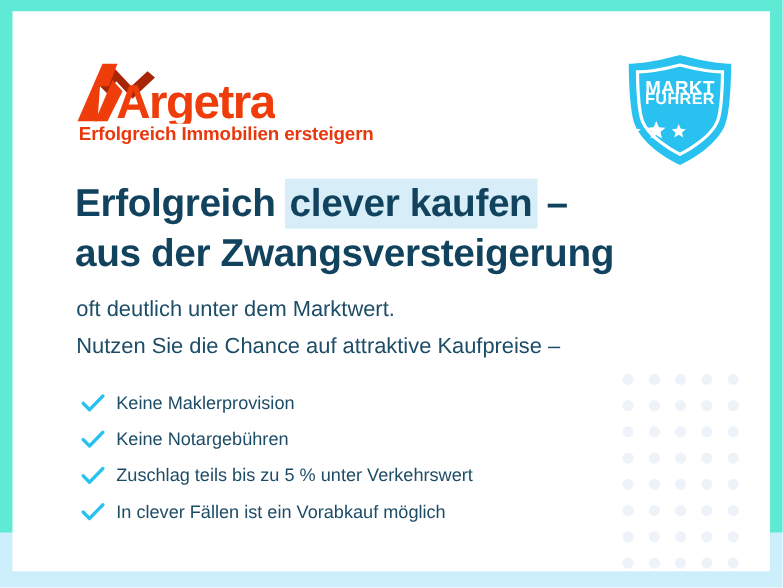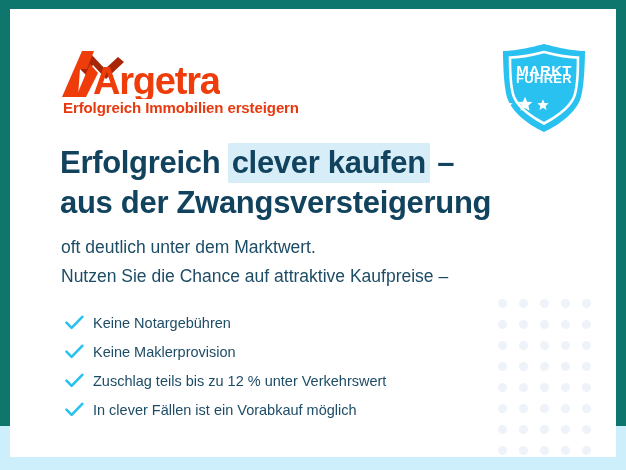--- a/index.html
+++ b/index.html
@@ -11,21 +11,21 @@
     height: 470px;
     overflow: hidden;
     font-family: "Liberation Sans", sans-serif;
     background: #cdeffc;
   }
 
   .banner {
     position: relative;
     width: 626px;
     height: 426px;
-    background: #0f766e;
+    background: #5eead4;
     box-sizing: border-box;
   }
 
   .canvas {
     position: absolute;
     left: 10px;
     top: 9px;
     width: 606px;
     height: 448px;
     background: #ffffff;
@@ -248,37 +248,37 @@
       <span class="sub-line">Nutzen Sie die Chance auf attraktive Kaufpreise –</span>
     </div>
 
     <div class="bullets">
       <div class="bullet">
         <span class="bullet-check">
           <svg width="19" height="15" viewBox="0 0 19 15" xmlns="http://www.w3.org/2000/svg">
             <path d="M1.5 7.6 L6.6 12.8 L17.3 1.8" fill="none" stroke="#29c1f0" stroke-width="2.6" stroke-linecap="round" stroke-linejoin="round"></path>
           </svg>
         </span>
+        <span class="bullet-label">Keine Maklerprovision</span>
+      </div>
+      <div class="bullet">
+        <span class="bullet-check">
+          <svg width="19" height="15" viewBox="0 0 19 15" xmlns="http://www.w3.org/2000/svg">
+            <path d="M1.5 7.6 L6.6 12.8 L17.3 1.8" fill="none" stroke="#29c1f0" stroke-width="2.6" stroke-linecap="round" stroke-linejoin="round"></path>
+          </svg>
+        </span>
         <span class="bullet-label">Keine Notargebühren</span>
       </div>
       <div class="bullet">
         <span class="bullet-check">
           <svg width="19" height="15" viewBox="0 0 19 15" xmlns="http://www.w3.org/2000/svg">
             <path d="M1.5 7.6 L6.6 12.8 L17.3 1.8" fill="none" stroke="#29c1f0" stroke-width="2.6" stroke-linecap="round" stroke-linejoin="round"></path>
           </svg>
         </span>
-        <span class="bullet-label">Keine Maklerprovision</span>
-      </div>
-      <div class="bullet">
-        <span class="bullet-check">
-          <svg width="19" height="15" viewBox="0 0 19 15" xmlns="http://www.w3.org/2000/svg">
-            <path d="M1.5 7.6 L6.6 12.8 L17.3 1.8" fill="none" stroke="#29c1f0" stroke-width="2.6" stroke-linecap="round" stroke-linejoin="round"></path>
-          </svg>
-        </span>
-        <span class="bullet-label">Zuschlag teils bis zu 12 % unter Verkehrswert</span>
+        <span class="bullet-label">Zuschlag teils bis zu 5 % unter Verkehrswert</span>
       </div>
       <div class="bullet">
         <span class="bullet-check">
           <svg width="19" height="15" viewBox="0 0 19 15" xmlns="http://www.w3.org/2000/svg">
             <path d="M1.5 7.6 L6.6 12.8 L17.3 1.8" fill="none" stroke="#29c1f0" stroke-width="2.6" stroke-linecap="round" stroke-linejoin="round"></path>
           </svg>
         </span>
         <span class="bullet-label">In clever Fällen ist ein Vorabkauf möglich</span>
       </div>
     </div>

